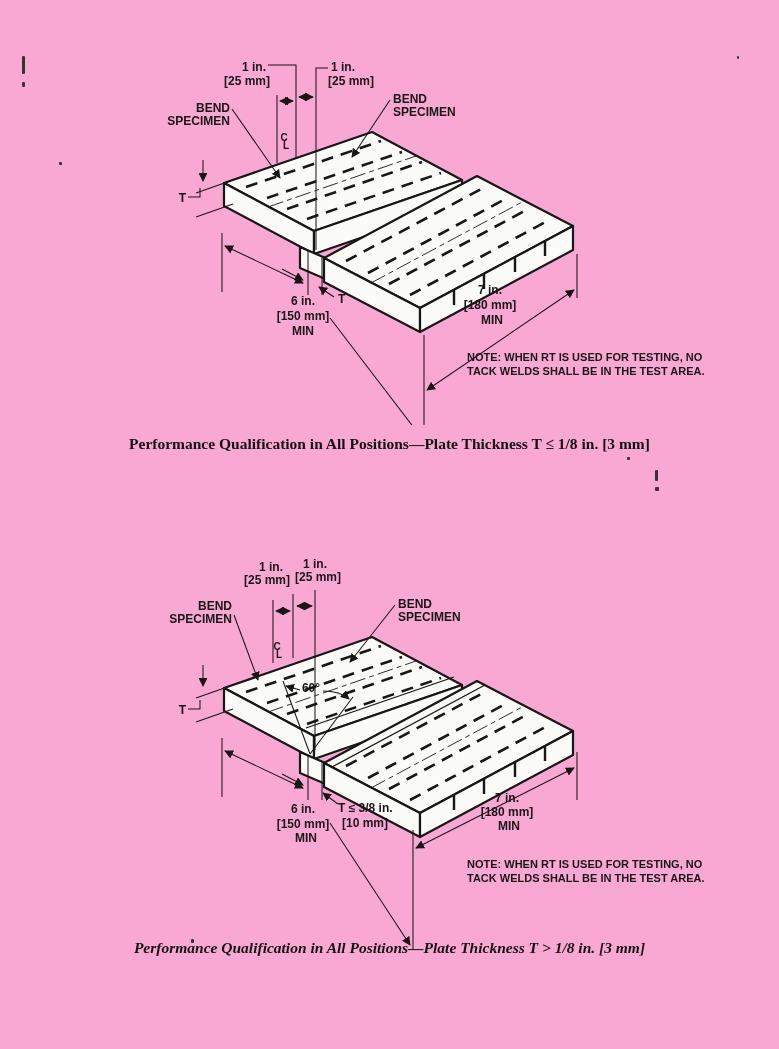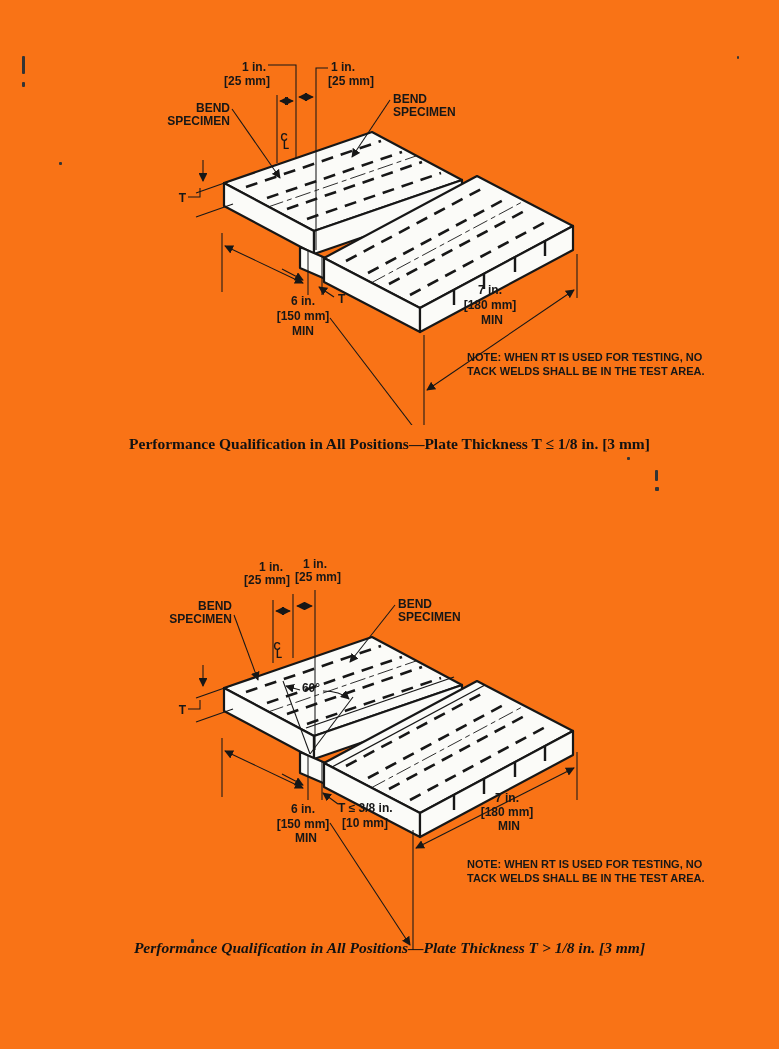--- a/index.html
+++ b/index.html
@@ -1,16 +1,16 @@
 <!DOCTYPE html>
 <html><head>
 <meta charset="utf-8">
 <style>
   html,body{margin:0;padding:0;background:#9a9a9a;}
-  .page{position:relative;width:779px;height:1049px;margin:0 auto;background:#f97316;overflow:hidden;
+  .page{position:relative;width:779px;height:1049px;margin:0 auto;background:#f9a8d4;overflow:hidden;
         font-family:"Liberation Sans",sans-serif;}
   svg{position:absolute;left:0;display:block;}
   #fig1-svg{top:0;}
   #fig2-svg{top:425px;}
   svg text{font-family:"Liberation Sans",sans-serif;font-weight:bold;fill:#171717;font-size:12px;}
   svg text.small{font-size:11px;}
   svg text.cl{font-size:10px;}
   .plate{fill:#fbfbf8;stroke:#171717;stroke-width:2.2;stroke-linejoin:round;}
   .dash{stroke:#171717;stroke-width:2.6;stroke-dasharray:12 8;fill:none;stroke-linecap:butt;}
   .thin{stroke:#171717;stroke-width:0.9;fill:none;stroke-dasharray:16 4 5 4;}

